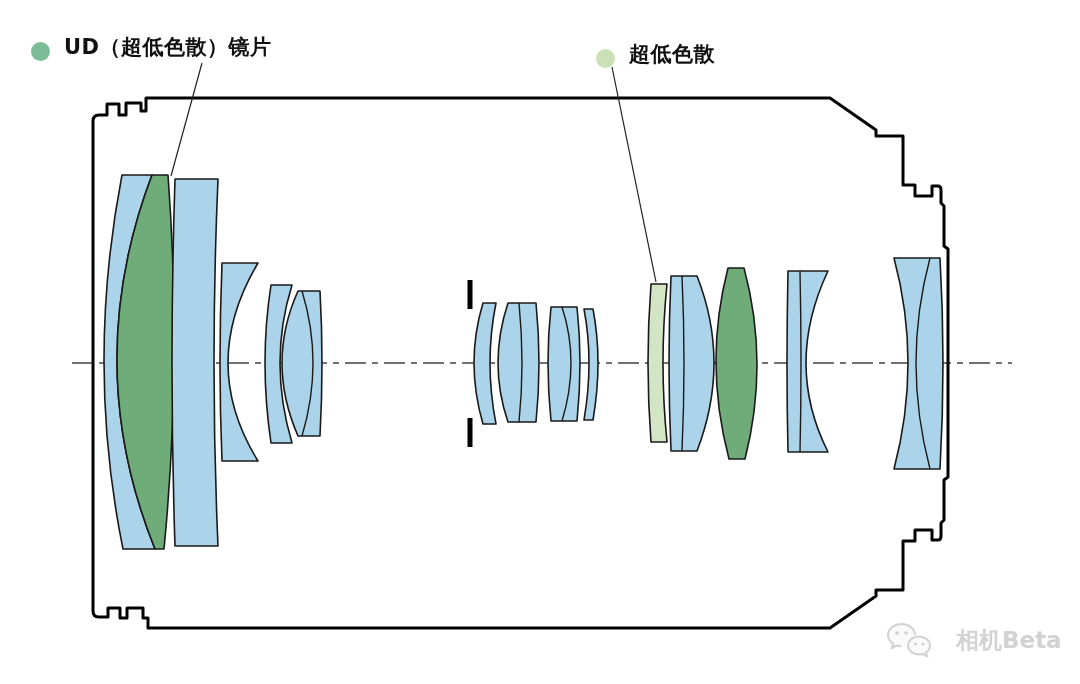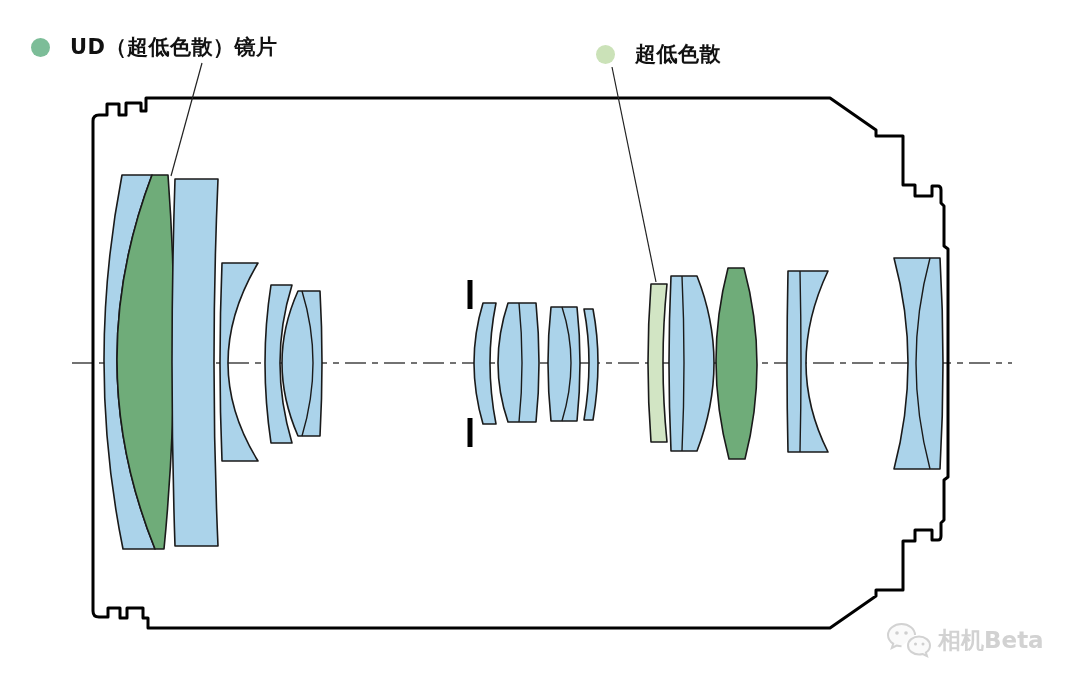--- a/index.html
+++ b/index.html
@@ -1,28 +1,28 @@
 <!DOCTYPE html>
 <html><head>
 <meta charset="utf-8">
 <style>
   html,body{margin:0;padding:0;background:#ffffff;}
   .stage{
     position:relative;width:1080px;height:684px;background:#ffffff;overflow:hidden;
     font-family:"DejaVu Sans","Liberation Sans",sans-serif;
   }
   .stage svg.main{position:absolute;left:0;top:0;}
-  .legend{position:absolute;display:flex;align-items:center;gap:20px;}
+  .legend{position:absolute;display:flex;align-items:flex-end;gap:14px;}
   .legend .dot{display:inline-block;border-radius:50%;}
   .legend .lbl{font-size:21px;font-weight:bold;color:#111;white-space:nowrap;letter-spacing:0.5px;}
   .legend-ud{left:31px;top:33px;}
   .legend-asph{left:596px;top:40px;}
   .dot{width:19px;height:19px;}
   .watermark{
-    position:absolute;left:886px;top:620px;display:flex;align-items:center;gap:6px;
+    position:absolute;left:886px;top:620px;display:flex;align-items:center;gap:24px;
     color:#d2d2d2;font-size:23px;font-weight:bold;
     text-shadow:1px 1px 0 #ffffff;
   }
 </style>
 </head>
 <body>
 
 <div class="stage">
 
   <svg class="main" id="diagram-svg" width="1080" height="684" viewBox="0 0 1080 684">

